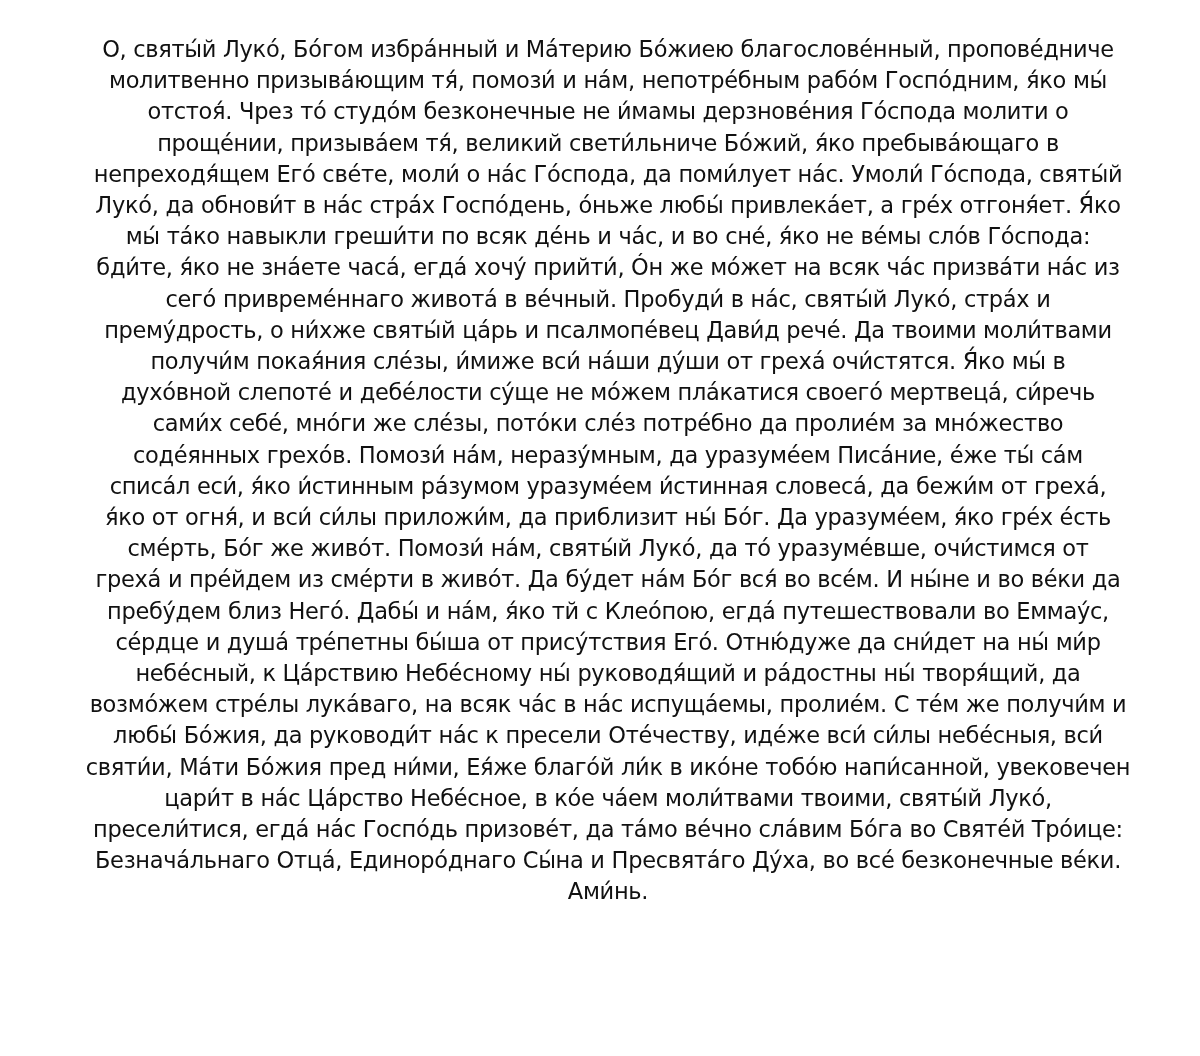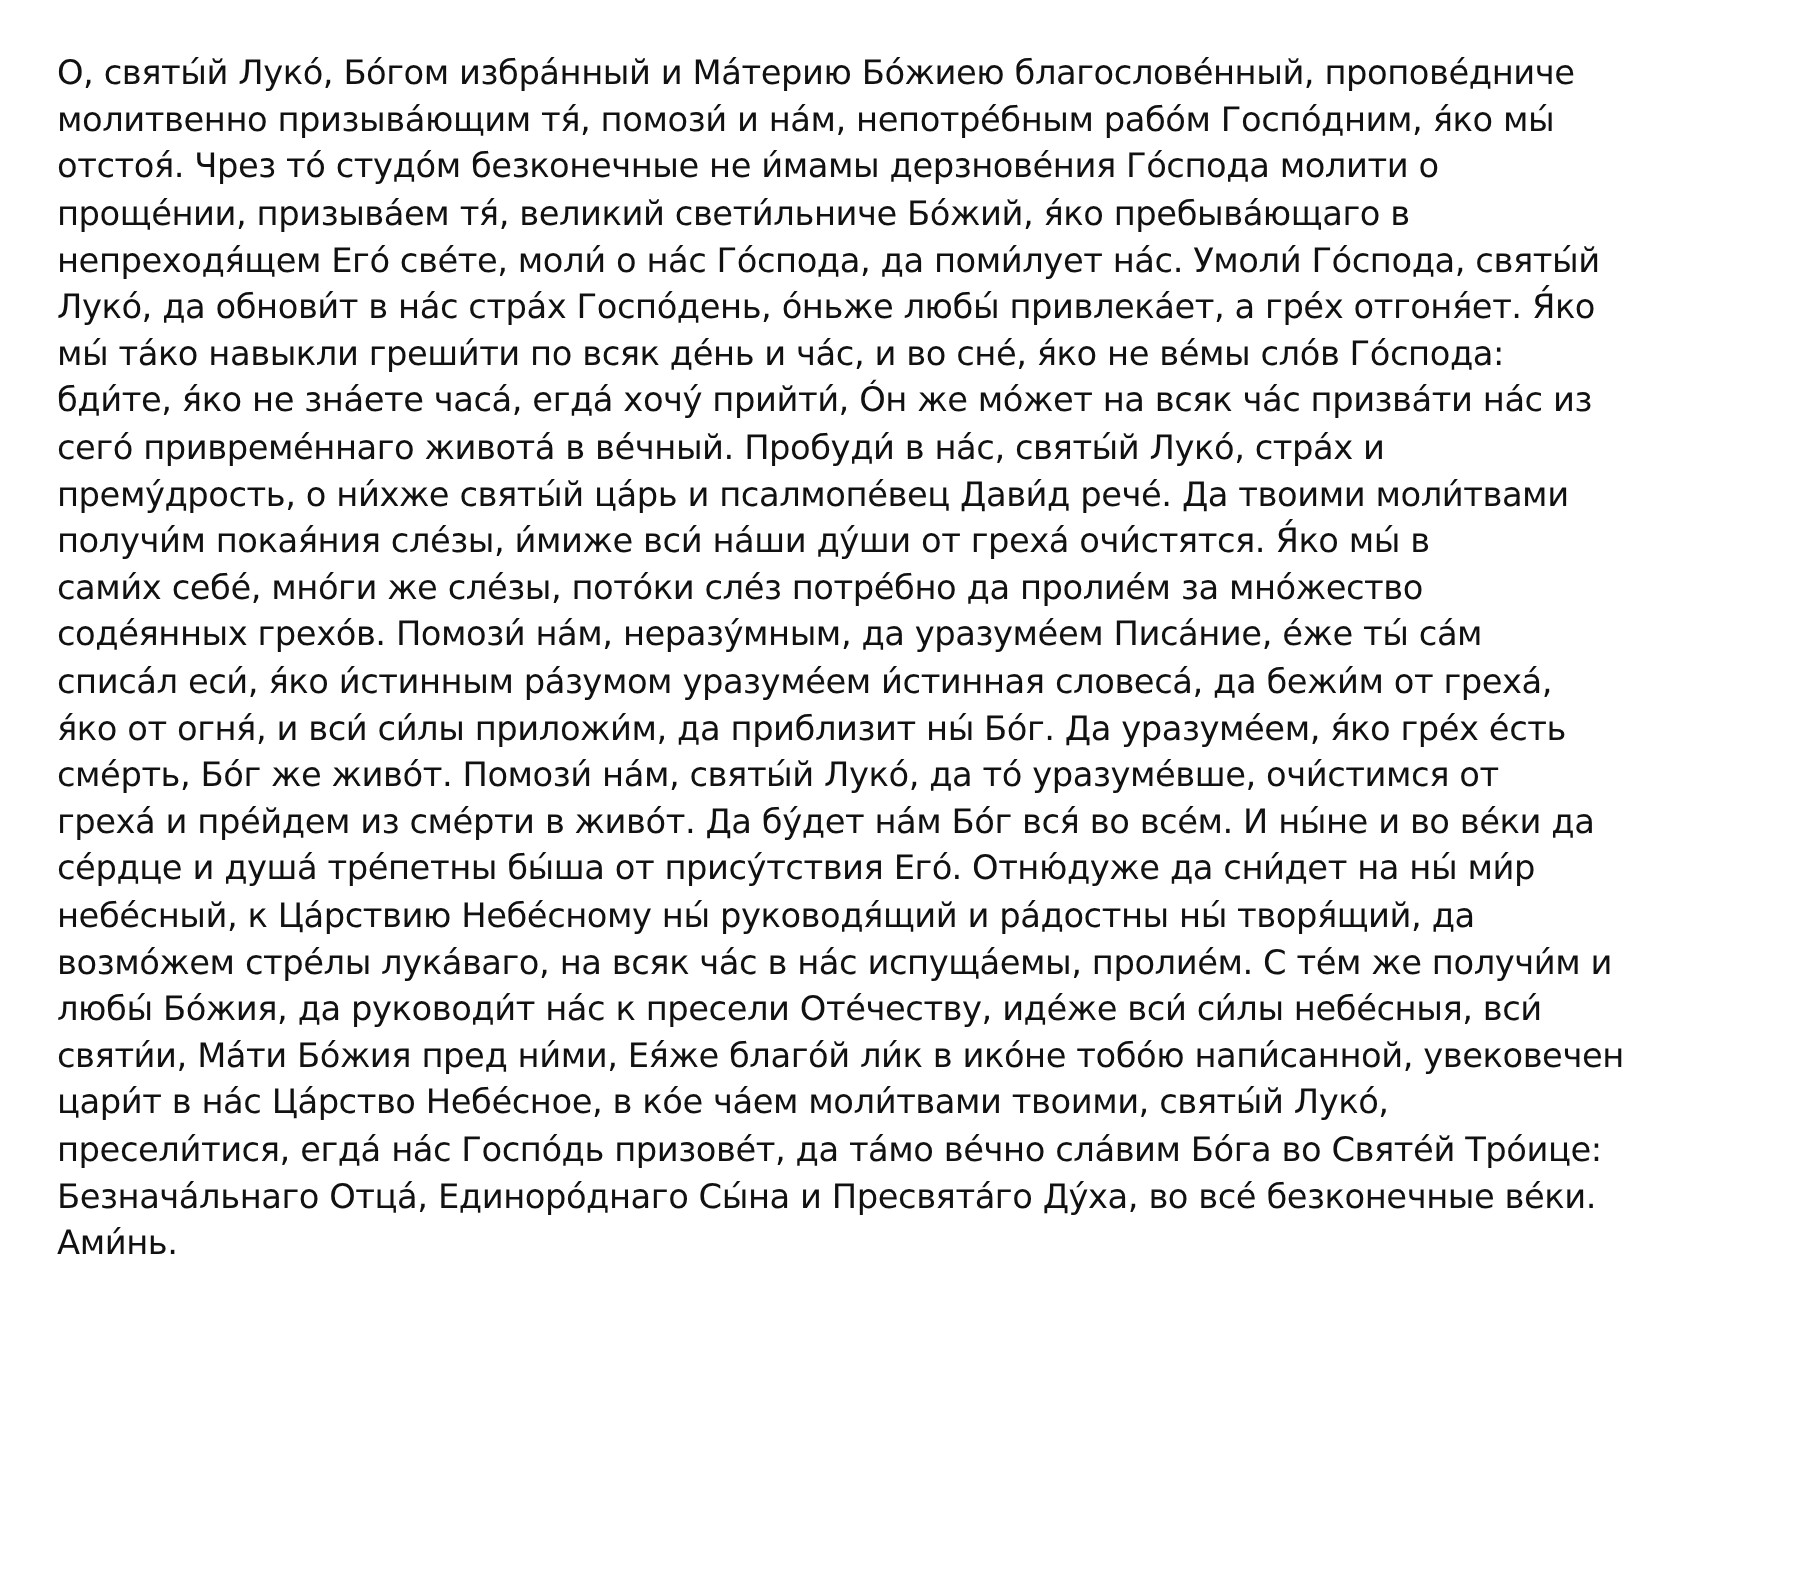--- a/index.html
+++ b/index.html
@@ -2,44 +2,47 @@
 <html><head>
 <meta charset="utf-8">
 <style>
   html, body { margin: 0; padding: 0; background: #ffffff; }
   body { width: 1200px; height: 1056px; overflow: hidden; }
   .page {
     position: absolute; left: 38px; top: 34px; width: 1140px;
     font-family: "DejaVu Sans", sans-serif;
     font-size: 22.5px; line-height: 31.2px; color: #111111;
     letter-spacing: -0.3px;
+    text-align: center;
   }
   .line { white-space: nowrap; display: block; }
 </style>
 </head>
 <body>
 
 <div class="page" id="page">
     <span class="line">О, святы́й Лукó, Бóгом избрáнный и Мáтерию Бóжиею благословéнный, проповéдниче</span>
     <span class="line">молитвенно призывáющим тя́, помози́ и нáм, непотрéбным рабóм Госпóдним, я́ко мы́</span>
     <span class="line">отстоя́. Чрез тó студóм безконечные не и́мамы дерзновéния Гóспода молити о</span>
     <span class="line">прощéнии, призывáем тя́, великий свети́льниче Бóжий, я́ко пребывáющаго в</span>
     <span class="line">непреходя́щем Егó свéте, моли́ о нáс Гóспода, да поми́лует нáс. Умоли́ Гóспода, святы́й</span>
     <span class="line">Лукó, да обнови́т в нáс стрáх Госпóдень, óньже любы́ привлекáет, а грéх отгоня́ет. Я́ко</span>
     <span class="line">мы́ тáко навыкли греши́ти по всяк дéнь и чáс, и во сне́, я́ко не вéмы слóв Гóспода:</span>
     <span class="line">бди́те, я́ко не знáете часá, егдá хочý прийти́, Óн же мóжет на всяк чáс призвáти нáс из</span>
     <span class="line">сегó привремéннаго животá в вéчный. Пробуди́ в нáс, святы́й Лукó, стрáх и</span>
     <span class="line">премýдрость, о ни́хже святы́й цáрь и псалмопéвец Дави́д речé. Да твоими моли́твами</span>
     <span class="line">получи́м покая́ния слéзы, и́миже вси́ нáши дýши от грехá очи́стятся. Я́ко мы́ в</span>
+    <span class="line">духóвной слепотé и дебéлости сýще не мóжем плáкатися своегó мертвецá, си́речь</span>
     <span class="line">сами́х себé, мнóги же слéзы, потóки слéз потрéбно да пролиéм за мнóжество</span>
     <span class="line">содéянных грехóв. Помози́ нáм, неразýмным, да уразумéем Писáние, éже ты́ сáм</span>
     <span class="line">списáл еси́, я́ко и́стинным рáзумом уразумéем и́стинная словесá, да бежи́м от грехá,</span>
     <span class="line">я́ко от огня́, и вси́ си́лы приложи́м, да приблизит ны́ Бóг. Да уразумéем, я́ко грéх éсть</span>
     <span class="line">смéрть, Бóг же живóт. Помози́ нáм, святы́й Лукó, да тó уразумéвше, очи́стимся от</span>
     <span class="line">грехá и прéйдем из смéрти в живóт. Да бýдет нáм Бóг вся́ во всéм. И ны́не и во вéки да</span>
+    <span class="line">пребýдем близ Негó. Дабы́ и нáм, я́ко тй с Клеóпою, егдá путешествовали во Еммаýс,</span>
     <span class="line">сéрдце и душá трéпетны бы́ша от присýтствия Егó. Отню́дуже да сни́дет на ны́ ми́р</span>
     <span class="line">небéсный, к Цáрствию Небéсному ны́ руководя́щий и рáдостны ны́ творя́щий, да</span>
     <span class="line">возмóжем стрéлы лукáваго, на всяк чáс в нáс испущáемы, пролиéм. С тéм же получи́м и</span>
     <span class="line">любы́ Бóжия, да руководи́т нáс к пресели Отéчеству, идéже вси́ си́лы небéсныя, вси́</span>
     <span class="line">святи́и, Мáти Бóжия пред ни́ми, Ея́же благóй ли́к в икóне тобóю напи́санной, увековечен</span>
     <span class="line">цари́т в нáс Цáрство Небéсное, в кóе чáем моли́твами твоими, святы́й Лукó,</span>
     <span class="line">пресели́тися, егдá нáс Госпóдь призовéт, да тáмо вéчно слáвим Бóга во Святéй Трóице:</span>
     <span class="line">Безначáльнаго Отцá, Единорóднаго Сы́на и Пресвятáго Дýха, во всé безконечные вéки.</span>
     <span class="line">Ами́нь.</span>
   </div>

